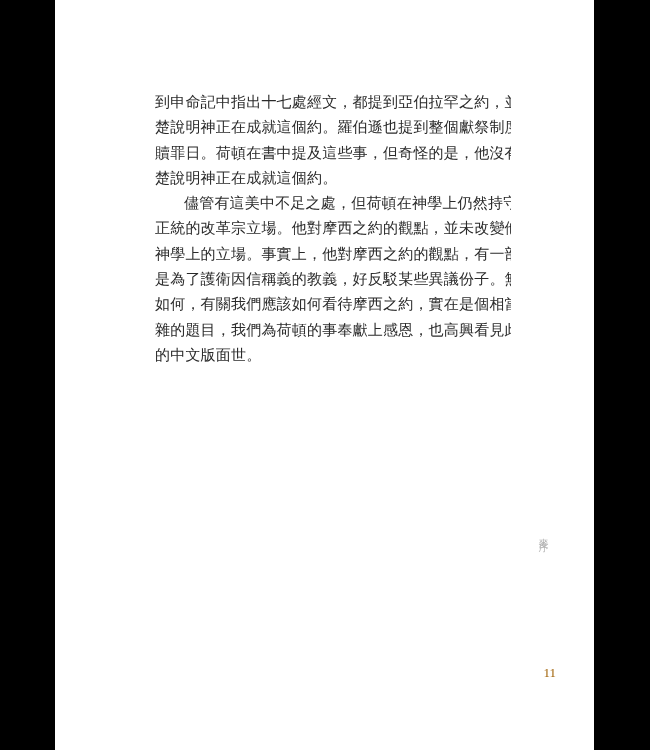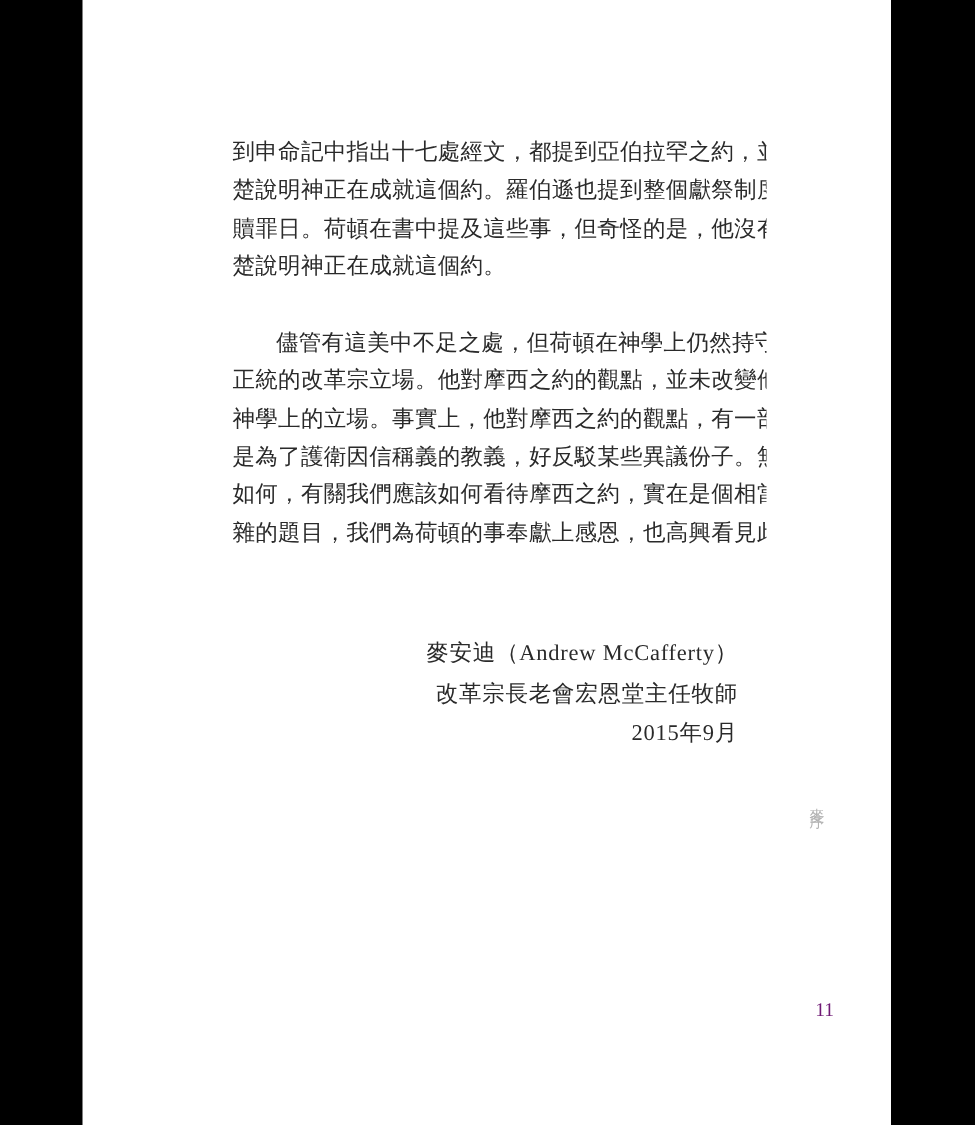--- a/index.html
+++ b/index.html
@@ -41,21 +41,20 @@
     text-justify: inter-character;
     letter-spacing: 0.2px;
     white-space: nowrap;
   }
   .body-line.para-end {
     text-align-last: left;
   }
   .body-line.indent {
     padding-left: 29px;
     width: 327px;
-    margin-top: 26px;
   }
 
   .signature-block {
     position: absolute;
     left: 155px;
     top: 423px;
     width: 337px;
     text-align: right;
     color: #2a2a2a;
     font-size: 15px;
@@ -77,21 +76,21 @@
     color: #b3b3b3;
   }
 
   .page-number {
     position: absolute;
     left: 526px;
     top: 665px;
     width: 30px;
     text-align: right;
     font-size: 13px;
-    color: #701a75;
+    color: #a16207;
     font-family: Liberation Serif, serif;
   }
 </style>
 </head>
 <body>
 
 <div class="screenshot">
 
   <div class="scan-bar left"></div>
   <div class="scan-bar right"></div>
@@ -103,26 +102,22 @@
       <div class="body-line">贖罪日。荷頓在書中提及這些事，但奇怪的是，他沒有說</div>
       <div class="body-line para-end">楚說明神正在成就這個約。</div>
     </div>
     <div>
       <div class="body-line indent">儘管有這美中不足之處，但荷頓在神學上仍然持守</div>
       <div class="body-line">正統的改革宗立場。他對摩西之約的觀點，並未改變他在</div>
       <div class="body-line">神學上的立場。事實上，他對摩西之約的觀點，有一部分</div>
       <div class="body-line">是為了護衛因信稱義的教義，好反駁某些異議份子。無論</div>
       <div class="body-line">如何，有關我們應該如何看待摩西之約，實在是個相當複</div>
       <div class="body-line">雜的題目，我們為荷頓的事奉獻上感恩，也高興看見此書</div>
+      <div class="body-line para-end">的中文版面世。</div>
     </div>
   </div>
 
-  <div class="signature-block">
-    <div class="sig-line">麥安迪（Andrew McCafferty）</div>
-    <div class="sig-line">改革宗長老會宏恩堂主任牧師</div>
-    <div class="sig-line">2015年9月</div>
-  </div>
 
   <div class="margin-label">麥序</div>
 
   <div class="page-number">11</div>
 
 </div>
 
 </body></html>

